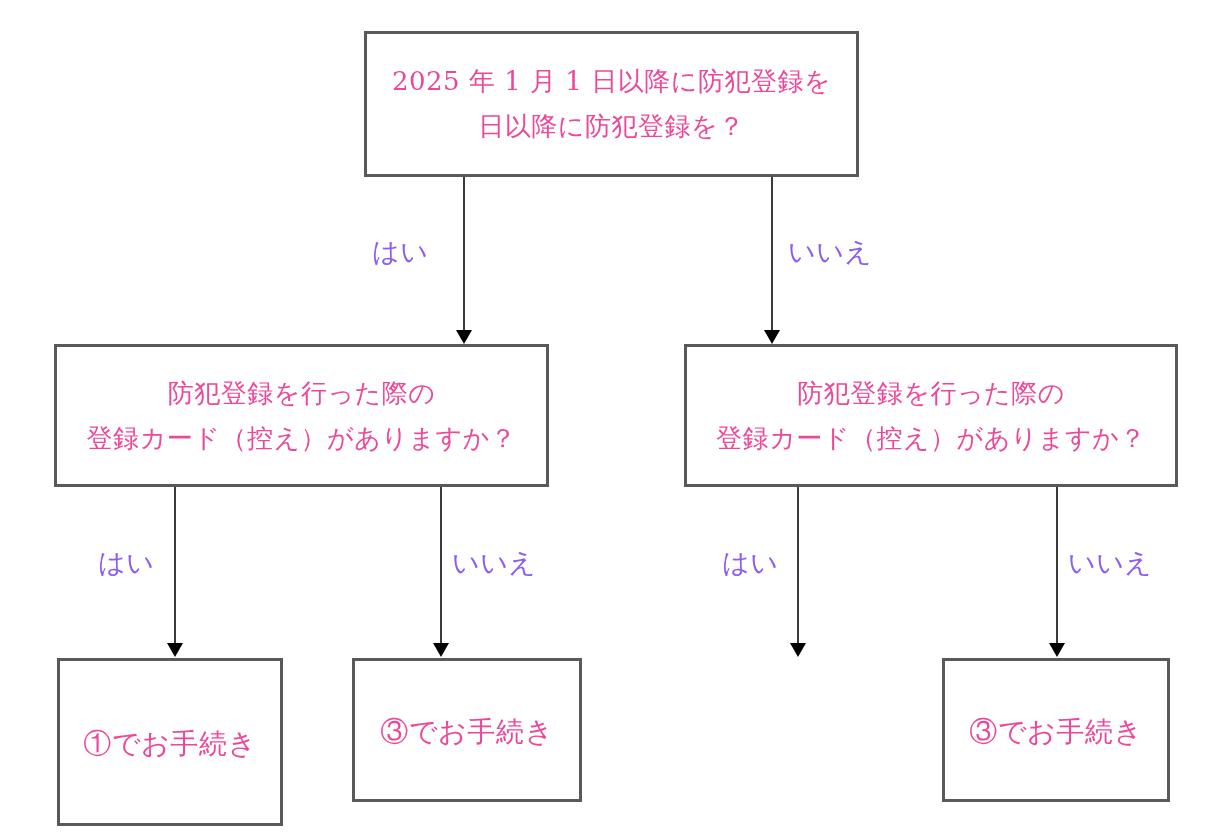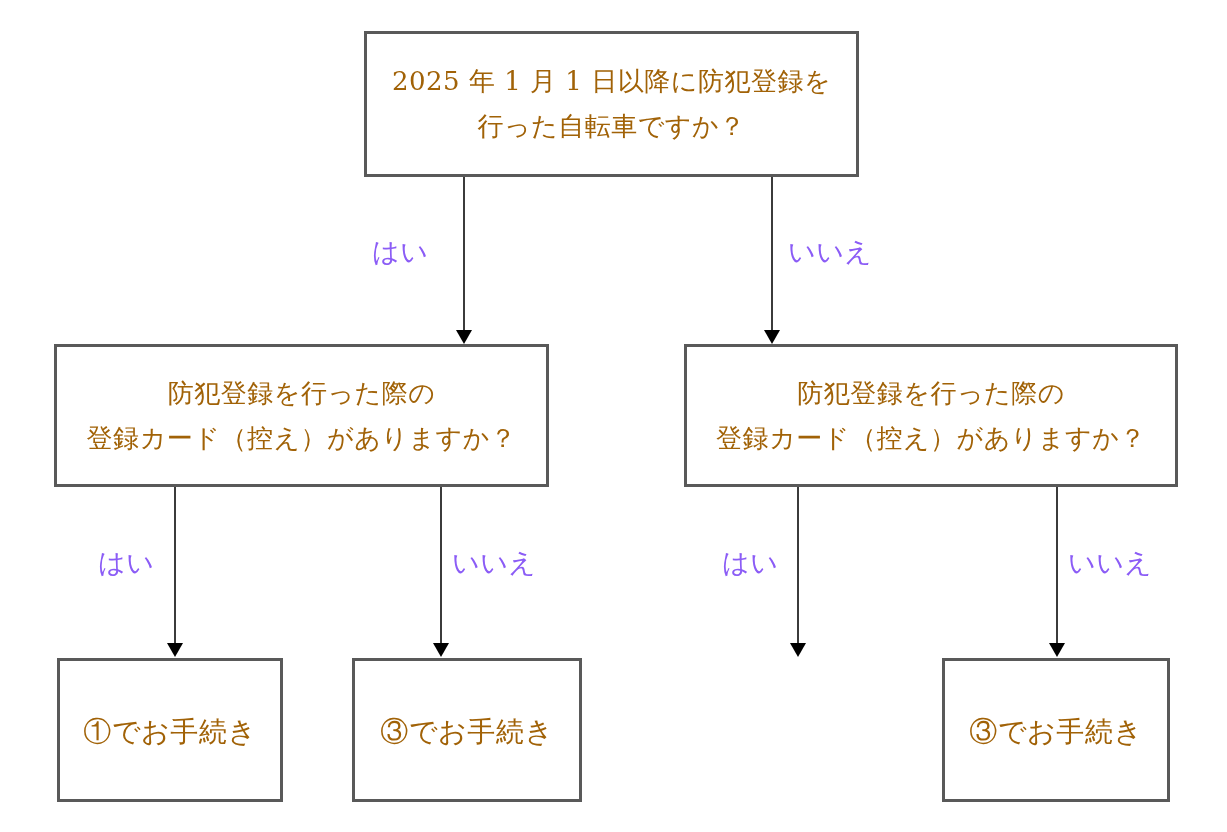--- a/index.html
+++ b/index.html
@@ -17,21 +17,21 @@
   }
   .node {
     position: absolute;
     box-sizing: border-box;
     border: 3px solid #595959;
     background: #ffffff;
     display: flex;
     flex-direction: column;
     align-items: center;
     justify-content: center;
-    color: #a16207;
+    color: #ec4899;
     text-align: center;
   }
   .node .line {
     display: block;
     white-space: nowrap;
     letter-spacing: 0.02em;
   }
   .node.decision .line {
     font-size: 26px;
     line-height: 1.72;
@@ -77,21 +77,21 @@
     letter-spacing: 0.02em;
   }
 </style>
 </head>
 <body>
 
 <div id="canvas">
 
   <div class="node decision" style="left:364px; top:31px; width:495px; height:146px;">
     <span class="line">2025 年 1 月 1 日以降に防犯登録を</span>
-    <span class="line">行った自転車ですか？</span>
+    <span class="line">日以降に防犯登録を？</span>
   </div>
 
   <div class="connector" style="left:463px; top:177px; width:2px; height:167px;">
     <div class="stem" style="height:155px;"></div>
     <div class="head" style="top:153px;"></div>
   </div>
   <div class="edge-label" style="left:372px; top:238px;">はい</div>
 
   <div class="connector" style="left:771px; top:177px; width:2px; height:167px;">
     <div class="stem" style="height:155px;"></div>
@@ -126,21 +126,21 @@
     <div class="head" style="top:156px;"></div>
   </div>
   <div class="edge-label" style="left:722px; top:549px;">はい</div>
 
   <div class="connector" style="left:1056px; top:487px; width:2px; height:171px;">
     <div class="stem" style="height:158px;"></div>
     <div class="head" style="top:156px;"></div>
   </div>
   <div class="edge-label" style="left:1068px; top:549px;">いいえ</div>
 
-  <div class="node terminal" style="left:57px; top:658px; width:226px; height:144px;">
+  <div class="node terminal" style="left:57px; top:658px; width:226px; height:168px;">
     <span class="inner line">①でお手続き</span>
   </div>
 
   <div class="node terminal" style="left:352px; top:658px; width:230px; height:144px;">
     <span class="inner line">③でお手続き</span>
   </div>
 
 
   <div class="node terminal" style="left:942px; top:658px; width:228px; height:144px;">
     <span class="inner line">③でお手続き</span>

